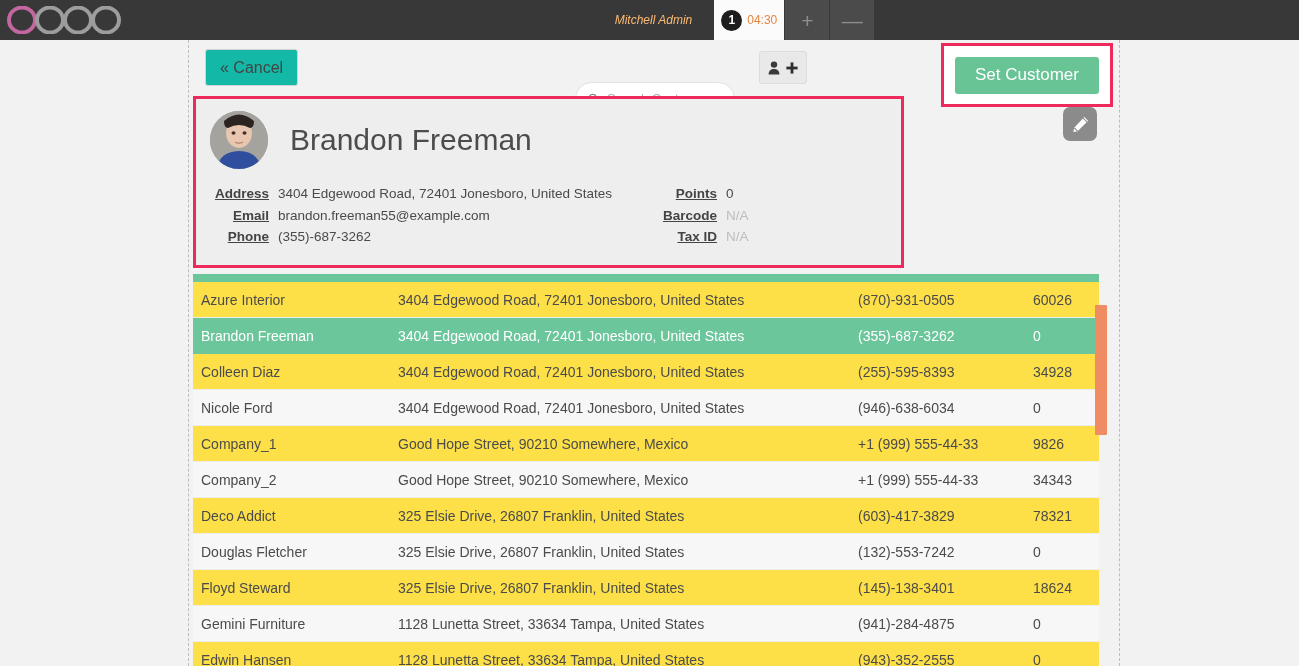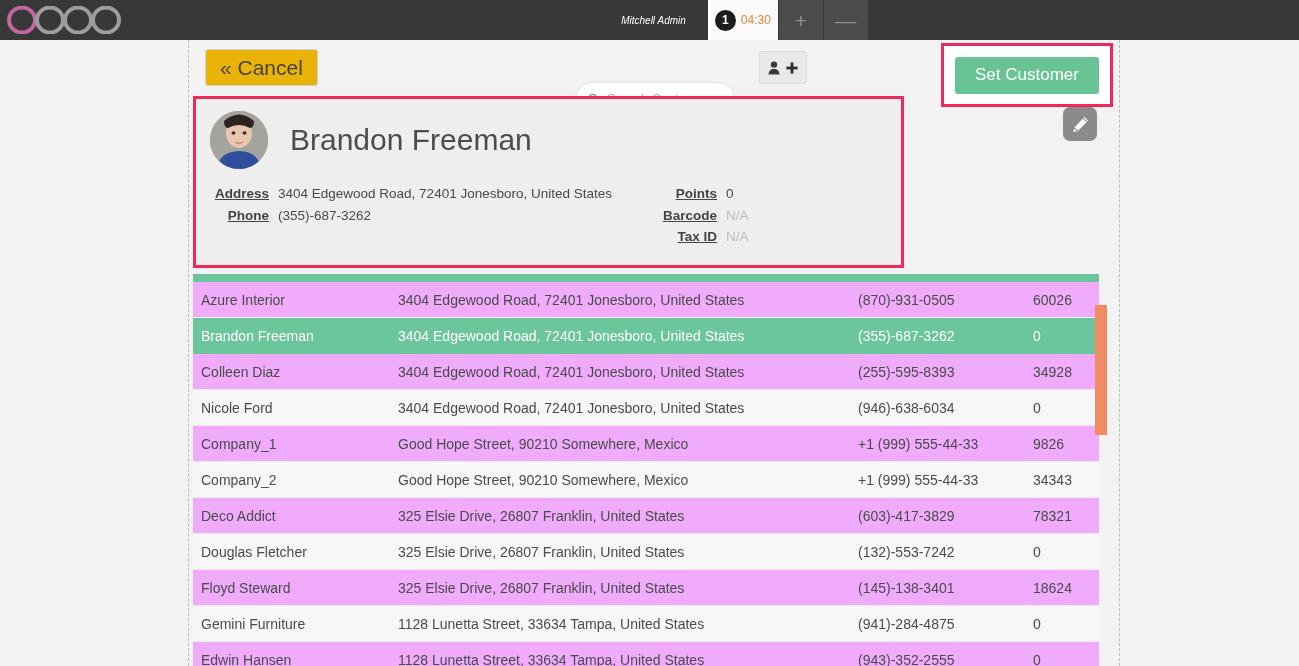--- a/index.html
+++ b/index.html
@@ -23,21 +23,21 @@
     padding-left: 6px;
   }
   .logo svg { display: block; }
 
   .topbar-center {
     flex: 1; display: flex; align-items: stretch;
     justify-content: center; position: relative;
   }
   .username {
     display: flex; align-items: center;
-    font-style: italic; font-size: 10px; color: #ffffff;
+    font-style: italic; font-size: 12px; color: #fdba74;
     padding-right: 22px;
   }
   .order-tab {
     width: 70px; background: #fbfbfb;
     display: flex; align-items: center; justify-content: center;
     gap: 5px; color: #555;
   }
   .order-badge {
     width: 21px; height: 21px; border-radius: 50%;
     background: #1d1d1d; color: #fff;
@@ -79,22 +79,22 @@
   }
 
   
   .toolbar {
     position: relative; height: 56px;
     display: flex; align-items: center;
   }
   .btn-cancel {
     position: absolute; left: 16px; top: 9px;
     height: 37px; padding: 0 14px;
-    background: #eab308; border: 1px solid #d2d2d2; border-radius: 3px;
-    font-size: 21px; color: #444;
+    background: #14b8a6; border: 1px solid #d2d2d2; border-radius: 3px;
+    font-size: 16px; color: #444;
     display: flex; align-items: center;
   }
   .searchbox {
     position: absolute; left: 386px; top: 11px;
     width: 160px; height: 33px;
     background: #fff; border: 1px solid #e0e0e0; border-radius: 17px;
     display: flex; align-items: center; padding: 0 12px; gap: 8px; margin-top: 31px;
   }
   .searchbox .sinput {
     border: none; outline: none; background: transparent;
@@ -166,21 +166,21 @@
     position: absolute; left: 4px; top: 234px;
     width: 906px; height: 392px;
     overflow: hidden;
   }
   .row-sliver { height: 8px; background: #6cc69b; }
   .crow {
     height: 36px; display: flex; align-items: center;
     font-size: 14px; color: #4b4b4b;
     border-bottom: 1px solid #ededed;
   }
-  .crow.odd { background: #f0abfc; }
+  .crow.odd { background: #fde047; }
   .crow.even { background: #f7f7f7; }
   .crow.selected { background: #6cc69b; color: #ffffff; border-bottom-color: #6cc69b; }
   .c-name { width: 205px; padding-left: 8px; }
   .c-addr { width: 460px; }
   .c-phone { width: 175px; }
   .c-num { width: 66px; }
 
   .scrollbar {
     position: absolute; left: 906px; top: 265px;
     width: 12px; height: 130px;
@@ -258,20 +258,24 @@
         <div class="cust-name">Brandon Freeman</div>
       </div>
 
       <div class="card-cols">
         <div class="col-left">
           <div class="drow">
             <span class="dlabel">Address</span>
             <span class="dval">3404 Edgewood Road, 72401 Jonesboro, United States</span>
           </div>
           <div class="drow">
+            <span class="dlabel">Email</span>
+            <span class="dval">brandon.freeman55@example.com</span>
+          </div>
+          <div class="drow">
             <span class="dlabel">Phone</span>
             <span class="dval">(355)-687-3262</span>
           </div>
         </div>
 
         <div class="col-right">
           <div class="drow">
             <span class="dlabel">Points</span>
             <span class="dval">0</span>
           </div>

